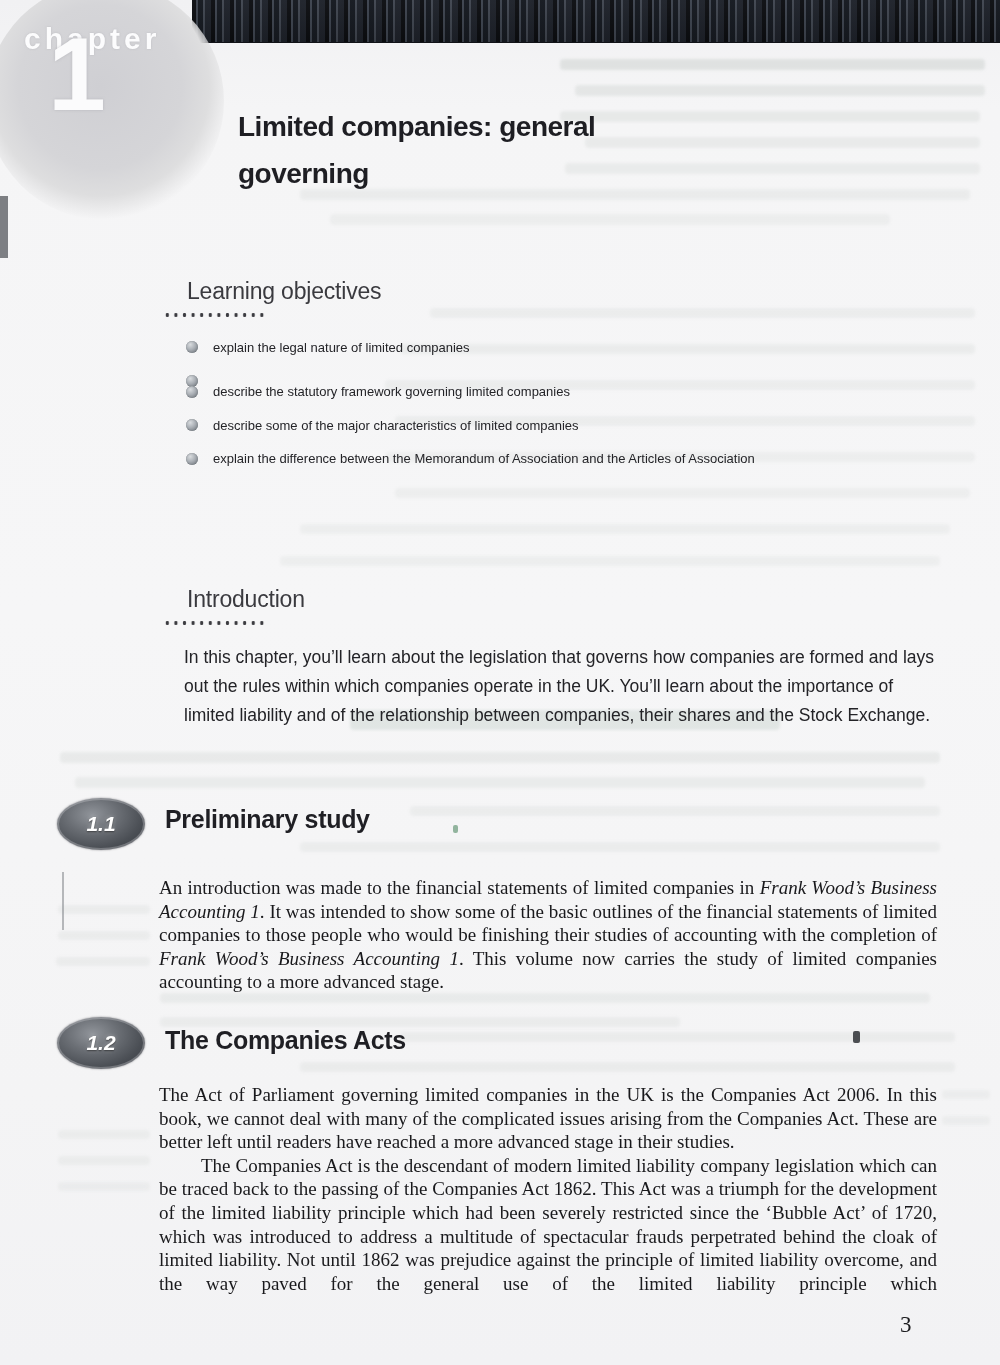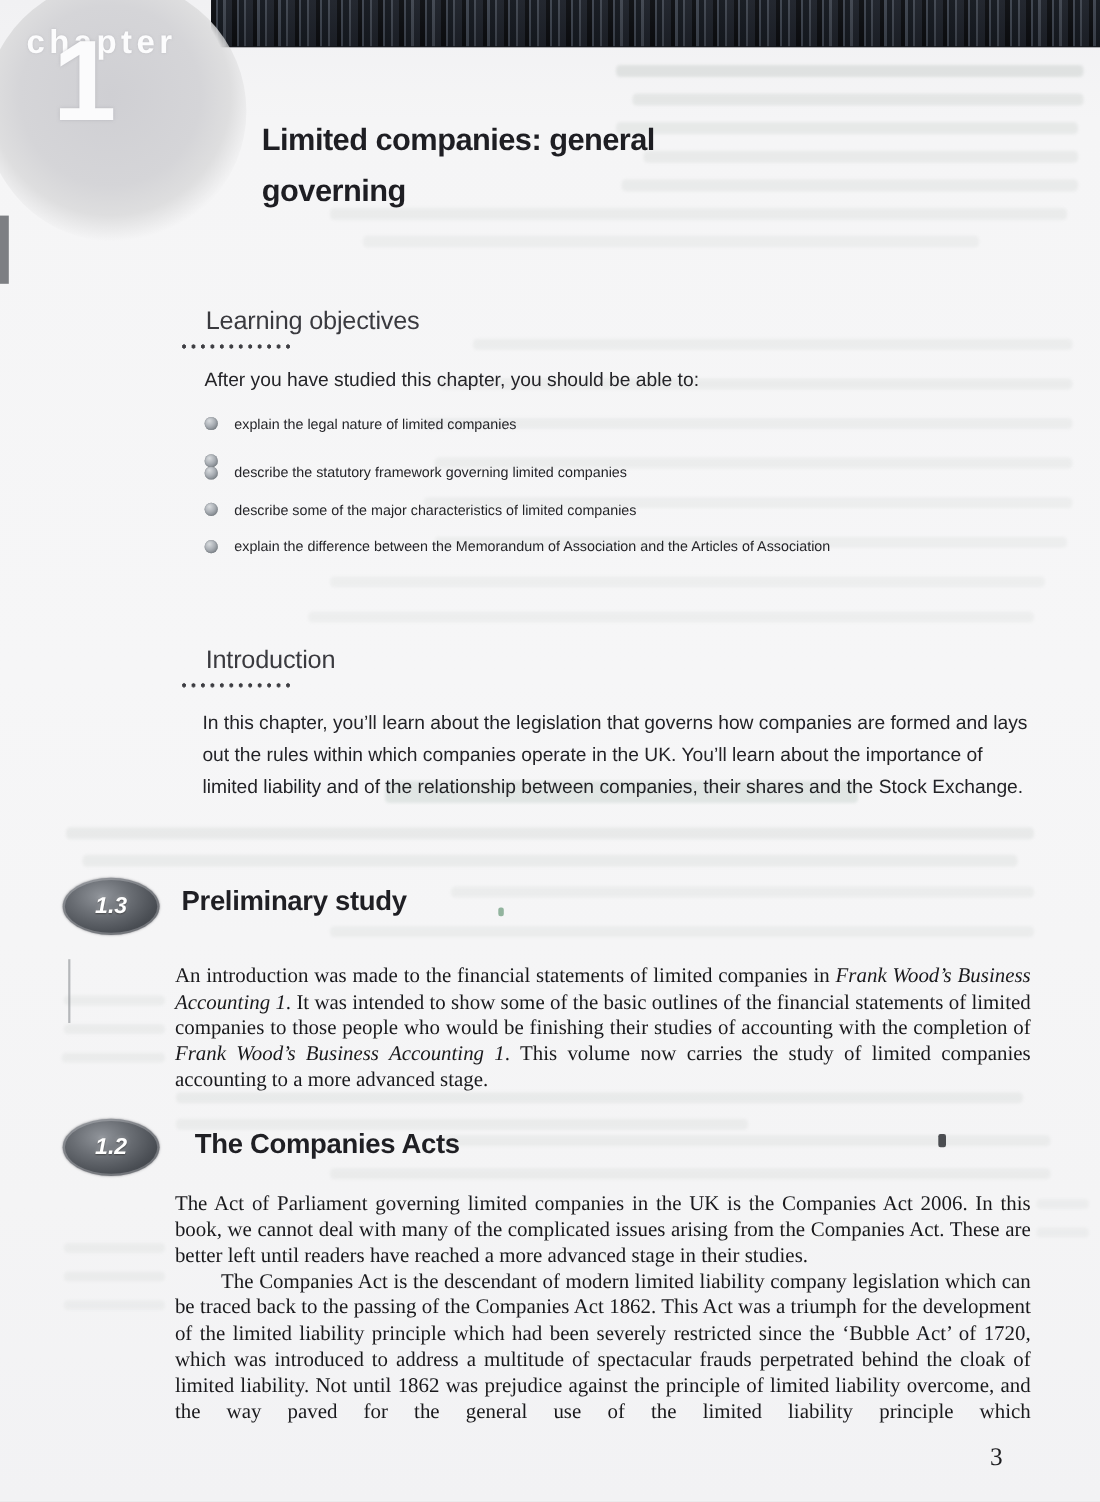--- a/index.html
+++ b/index.html
@@ -70,21 +70,21 @@
   .section h3{position:absolute;left:165px;margin:0;font-size:25px;font-weight:bold;letter-spacing:-.3px;color:#1f1f24;}
   .sec-body{
     position:absolute;left:159px;width:778px;
     font-family:"Liberation Serif","DejaVu Serif",serif;
     font-size:19px;line-height:23.6px;color:#19191c;text-align:justify;
   }
   .sec-body p{margin:0;}
   .sec-body p.indent{text-indent:42px;}
   .sec-body p.cont{text-align-last:justify;}
   .s11 .sec-badge{top:1px;} .s11 h3{top:8px;} .s11 .sec-body{top:79px;}
-  .s12 .sec-badge{top:0px;}  .s12 h3{top:9px;margin-left:12px;}  .s12 .sec-body{top:66px;}
+  .s12 .sec-badge{top:0px;}  .s12 h3{top:9px;}  .s12 .sec-body{top:66px;}
   
   .page-number{position:absolute;left:900px;top:1312px;font-family:"Liberation Serif","DejaVu Serif",serif;font-size:23px;color:#1c1c1f;}
   
   .ghost{position:absolute;background:#a7b0aa;border-radius:4px;filter:blur(1.4px);pointer-events:none;}
   .ghost.bold{background:#8fa89b;}
   .artifact{position:absolute;pointer-events:none;}
   .content{position:relative;z-index:2;}
   .ghosts{position:absolute;inset:0;z-index:1;}
 </style>
 </head>
@@ -142,21 +142,20 @@
     </div>
 
     <h1 class="title">
       <span style="display:block">Limited companies: general</span>
       <span style="display:block">governing</span>
     </h1>
 
     <section class="panel objectives">
       <h2>Learning objectives</h2>
       <div class="dotrule"></div>
-      <p class="lead">After you have studied this chapter, you should be able to:</p>
       <ul class="obj-list">
         <li>
           <span class="bullet"></span>
           <span>explain the legal nature of limited companies</span>
         </li>
         <li>
           <span class="bullet"></span>
         </li>
         <li>
           <span class="bullet"></span>
@@ -174,21 +173,21 @@
     </section>
 
     <section class="panel introduction">
       <h2>Introduction</h2>
       <div class="dotrule"></div>
       <p class="intro-text">In this chapter, you’ll learn about the legislation that governs how companies are formed and lays out the rules within which companies operate in the UK. You’ll learn about the importance of limited liability and of the relationship between companies, their shares and the Stock Exchange.</p>
     </section>
 
     <section class="section s11" style="top:797px">
       <div class="sec-badge">
-        <span>1.3</span>
+        <span>1.1</span>
       </div>
       <h3>Preliminary study</h3>
       <div class="sec-body">
         <p><span>An introduction was made to the financial statements of limited companies in </span><i>Frank Wood’s Business Accounting 1</i><span>. It was intended to show some of the basic outlines of the financial statements of limited companies to those people who would be finishing their studies of accounting with the completion of </span><i>Frank Wood’s Business Accounting 1</i><span>. This volume now carries the study of limited companies accounting to a more advanced stage.</span></p>
       </div>
     </section>
 
     <section class="section s12" style="top:1017px">
       <div class="sec-badge">
         <span>1.2</span>

